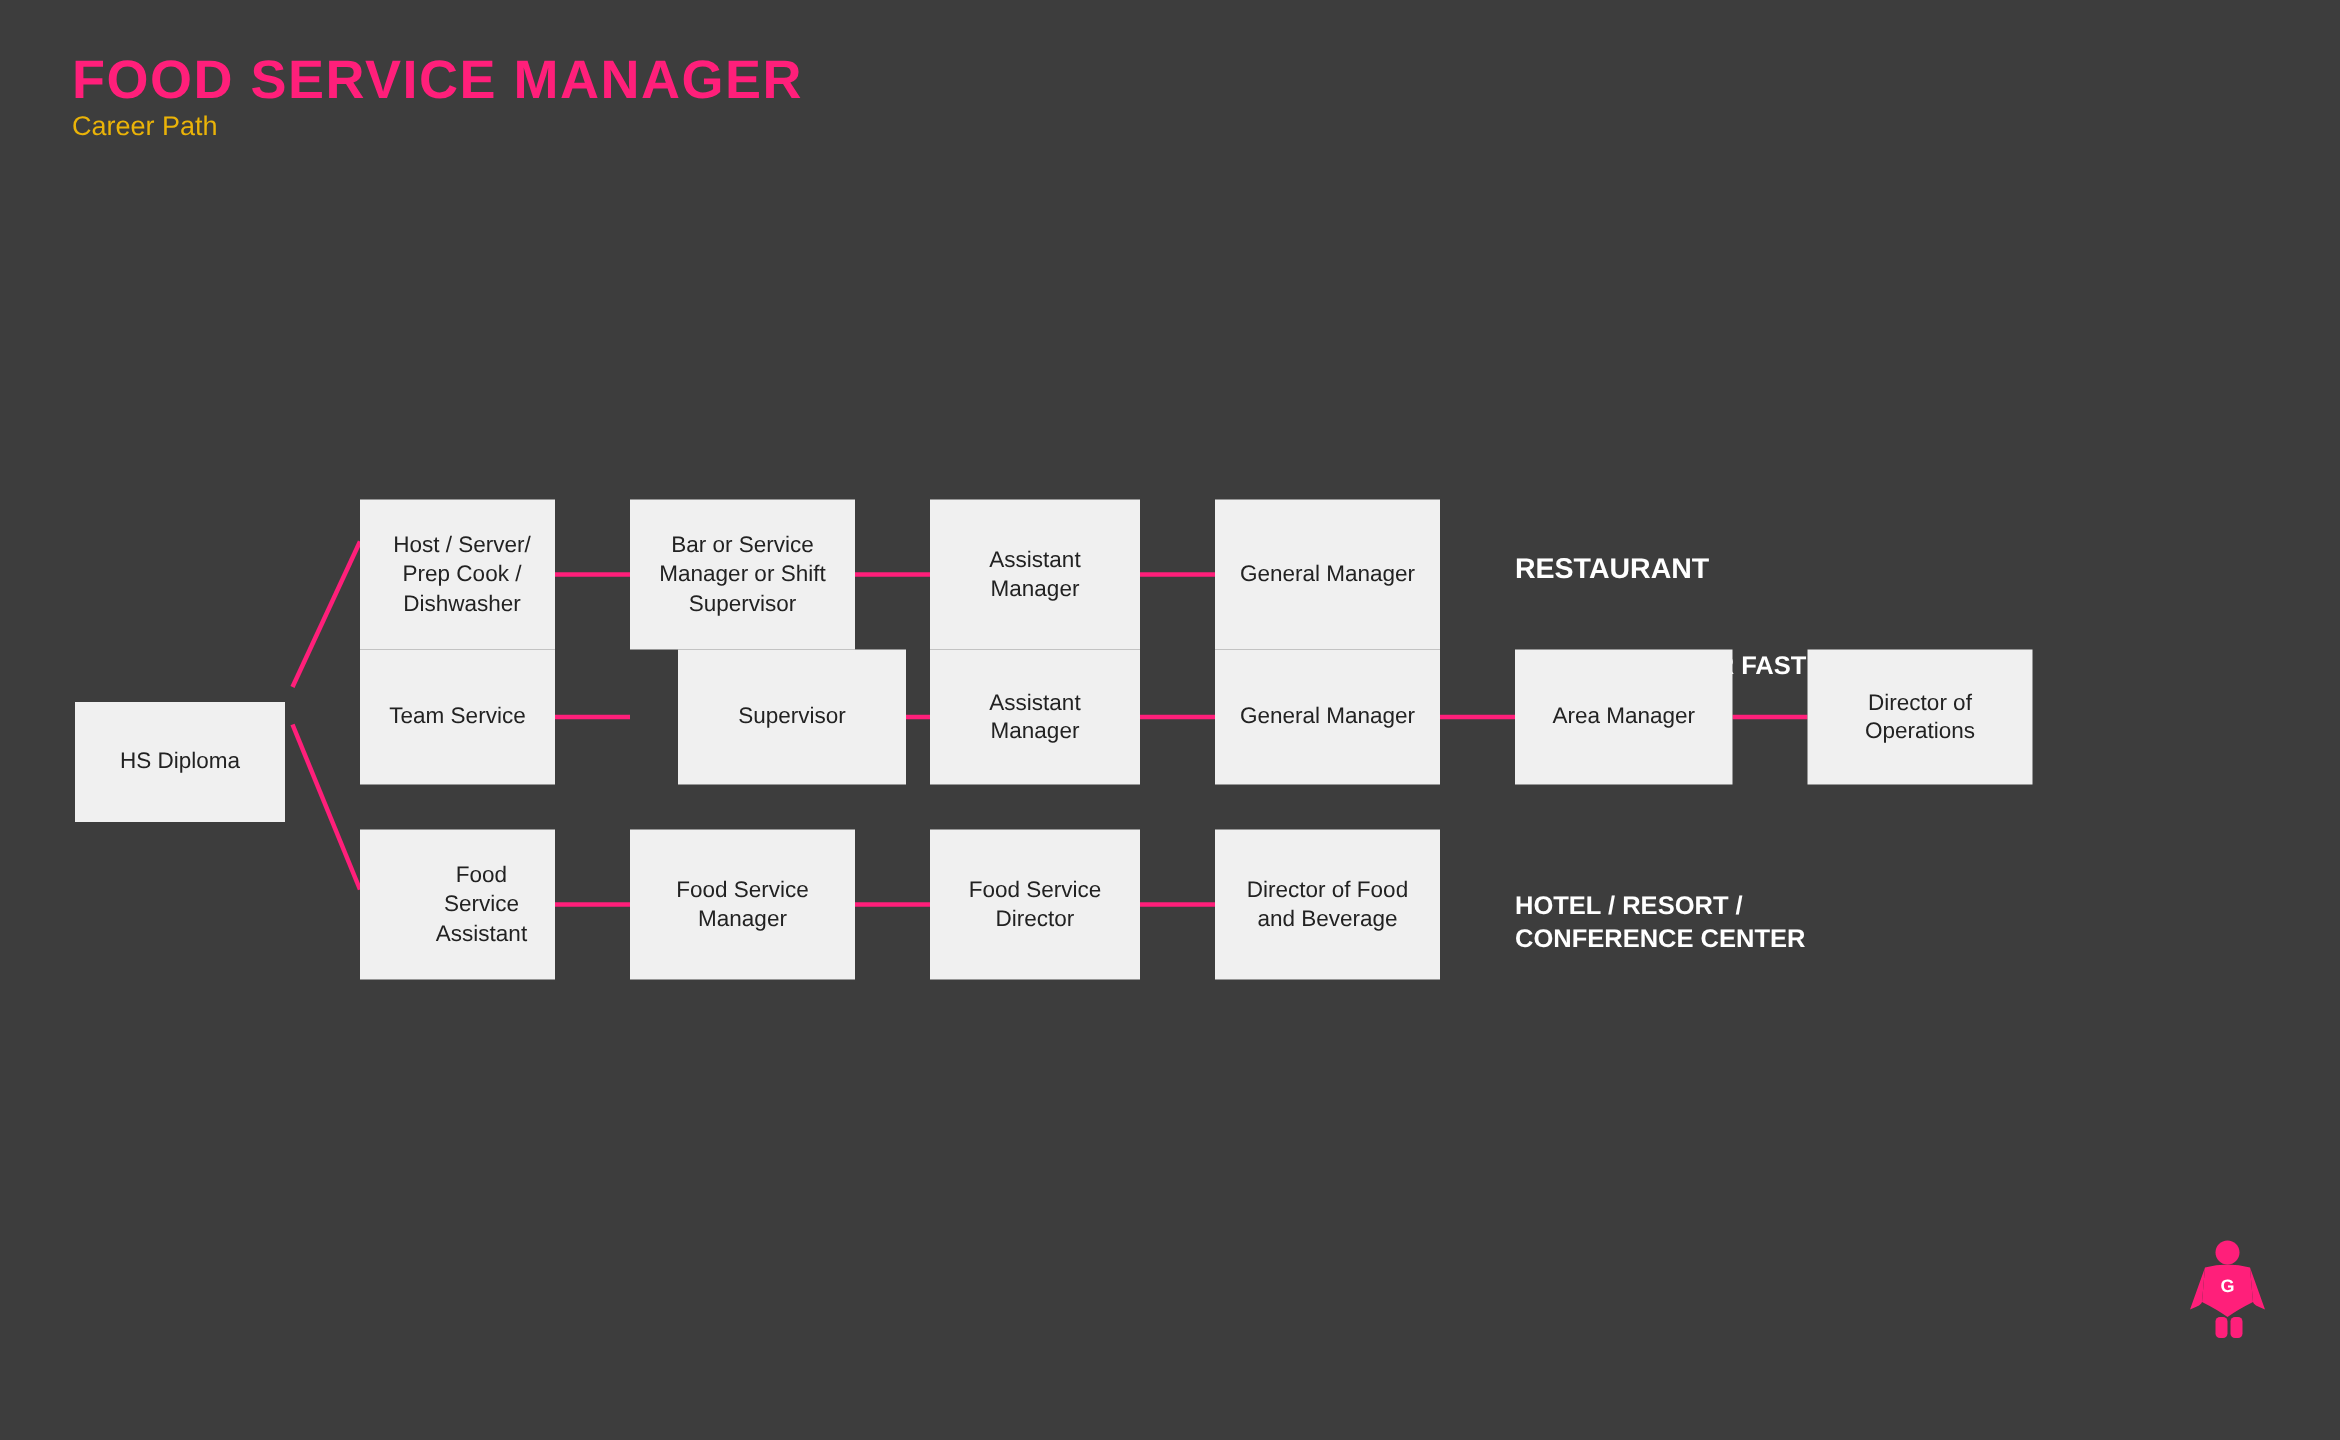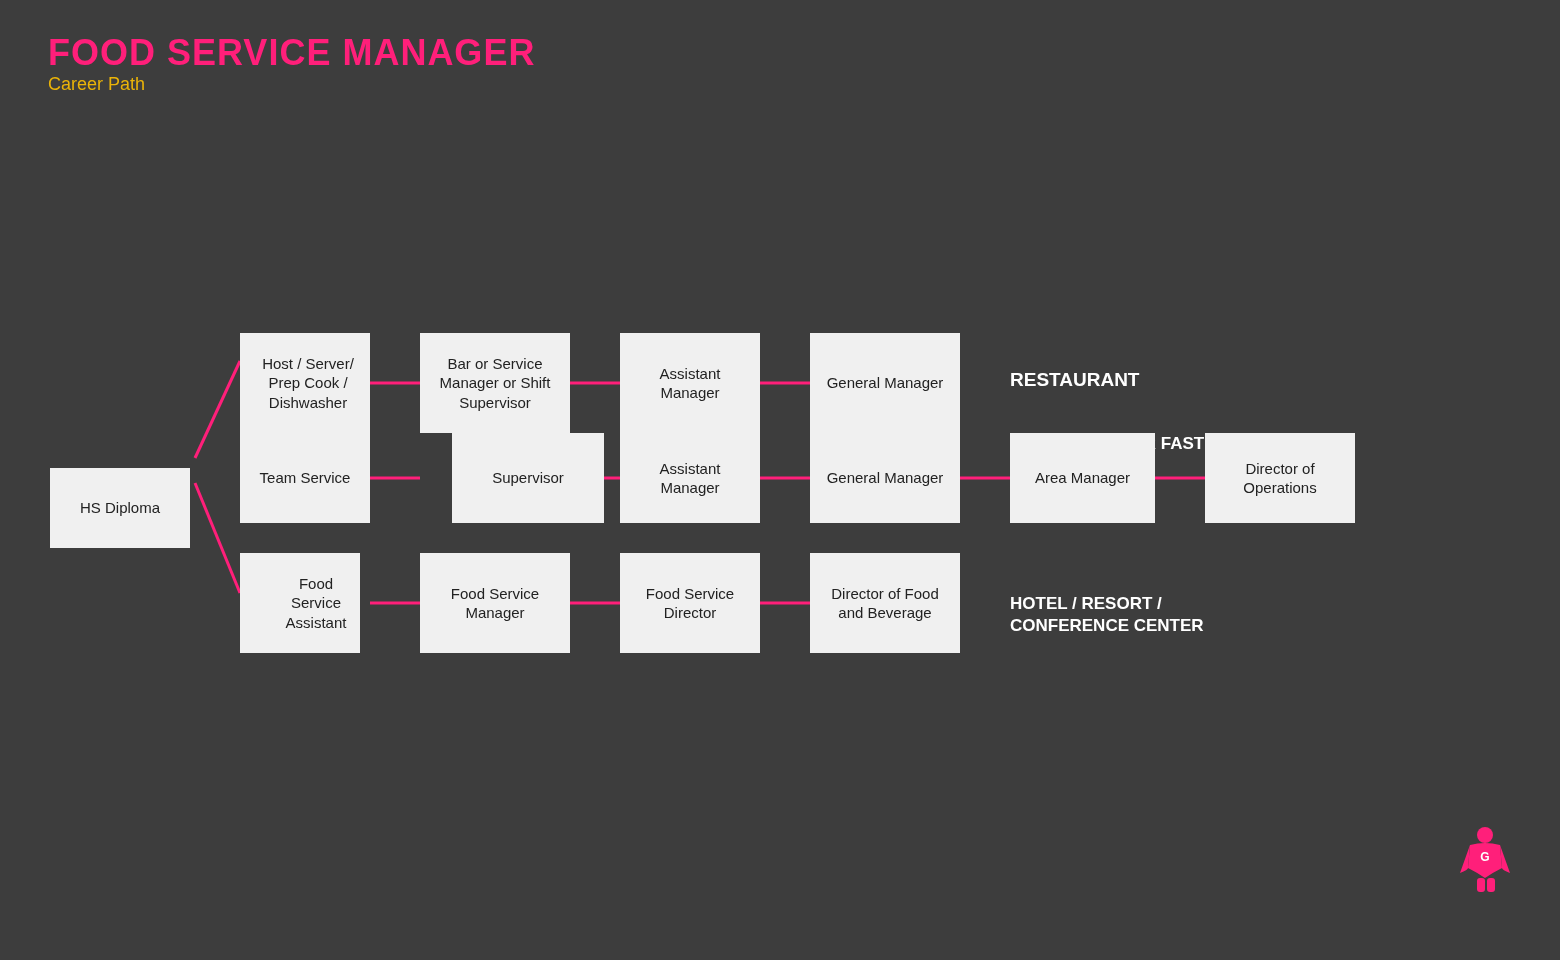--- a/index.html
+++ b/index.html
@@ -160,21 +160,21 @@
   </div>
 
   <div class="box" style="left:1010px; top:310px; width:145px; height:90px;">
     <span>Area Manager</span>
   </div>
 
   <div class="box" style="left:1205px; top:310px; width:150px; height:90px;">
     <span>Director of Operations</span>
   </div>
 
-  <div class="box" style="left:240px; top:430px; width:120px; height:100px;padding-left:40px;">
+  <div class="box" style="left:240px; top:430px; width:130px; height:100px;padding-left:40px;">
     <span>Food Service Assistant</span>
   </div>
 
   <div class="box" style="left:420px; top:430px; width:150px; height:100px;">
     <span>Food Service Manager</span>
   </div>
 
   <div class="box" style="left:620px; top:430px; width:140px; height:100px;">
     <span>Food Service Director</span>
   </div>

